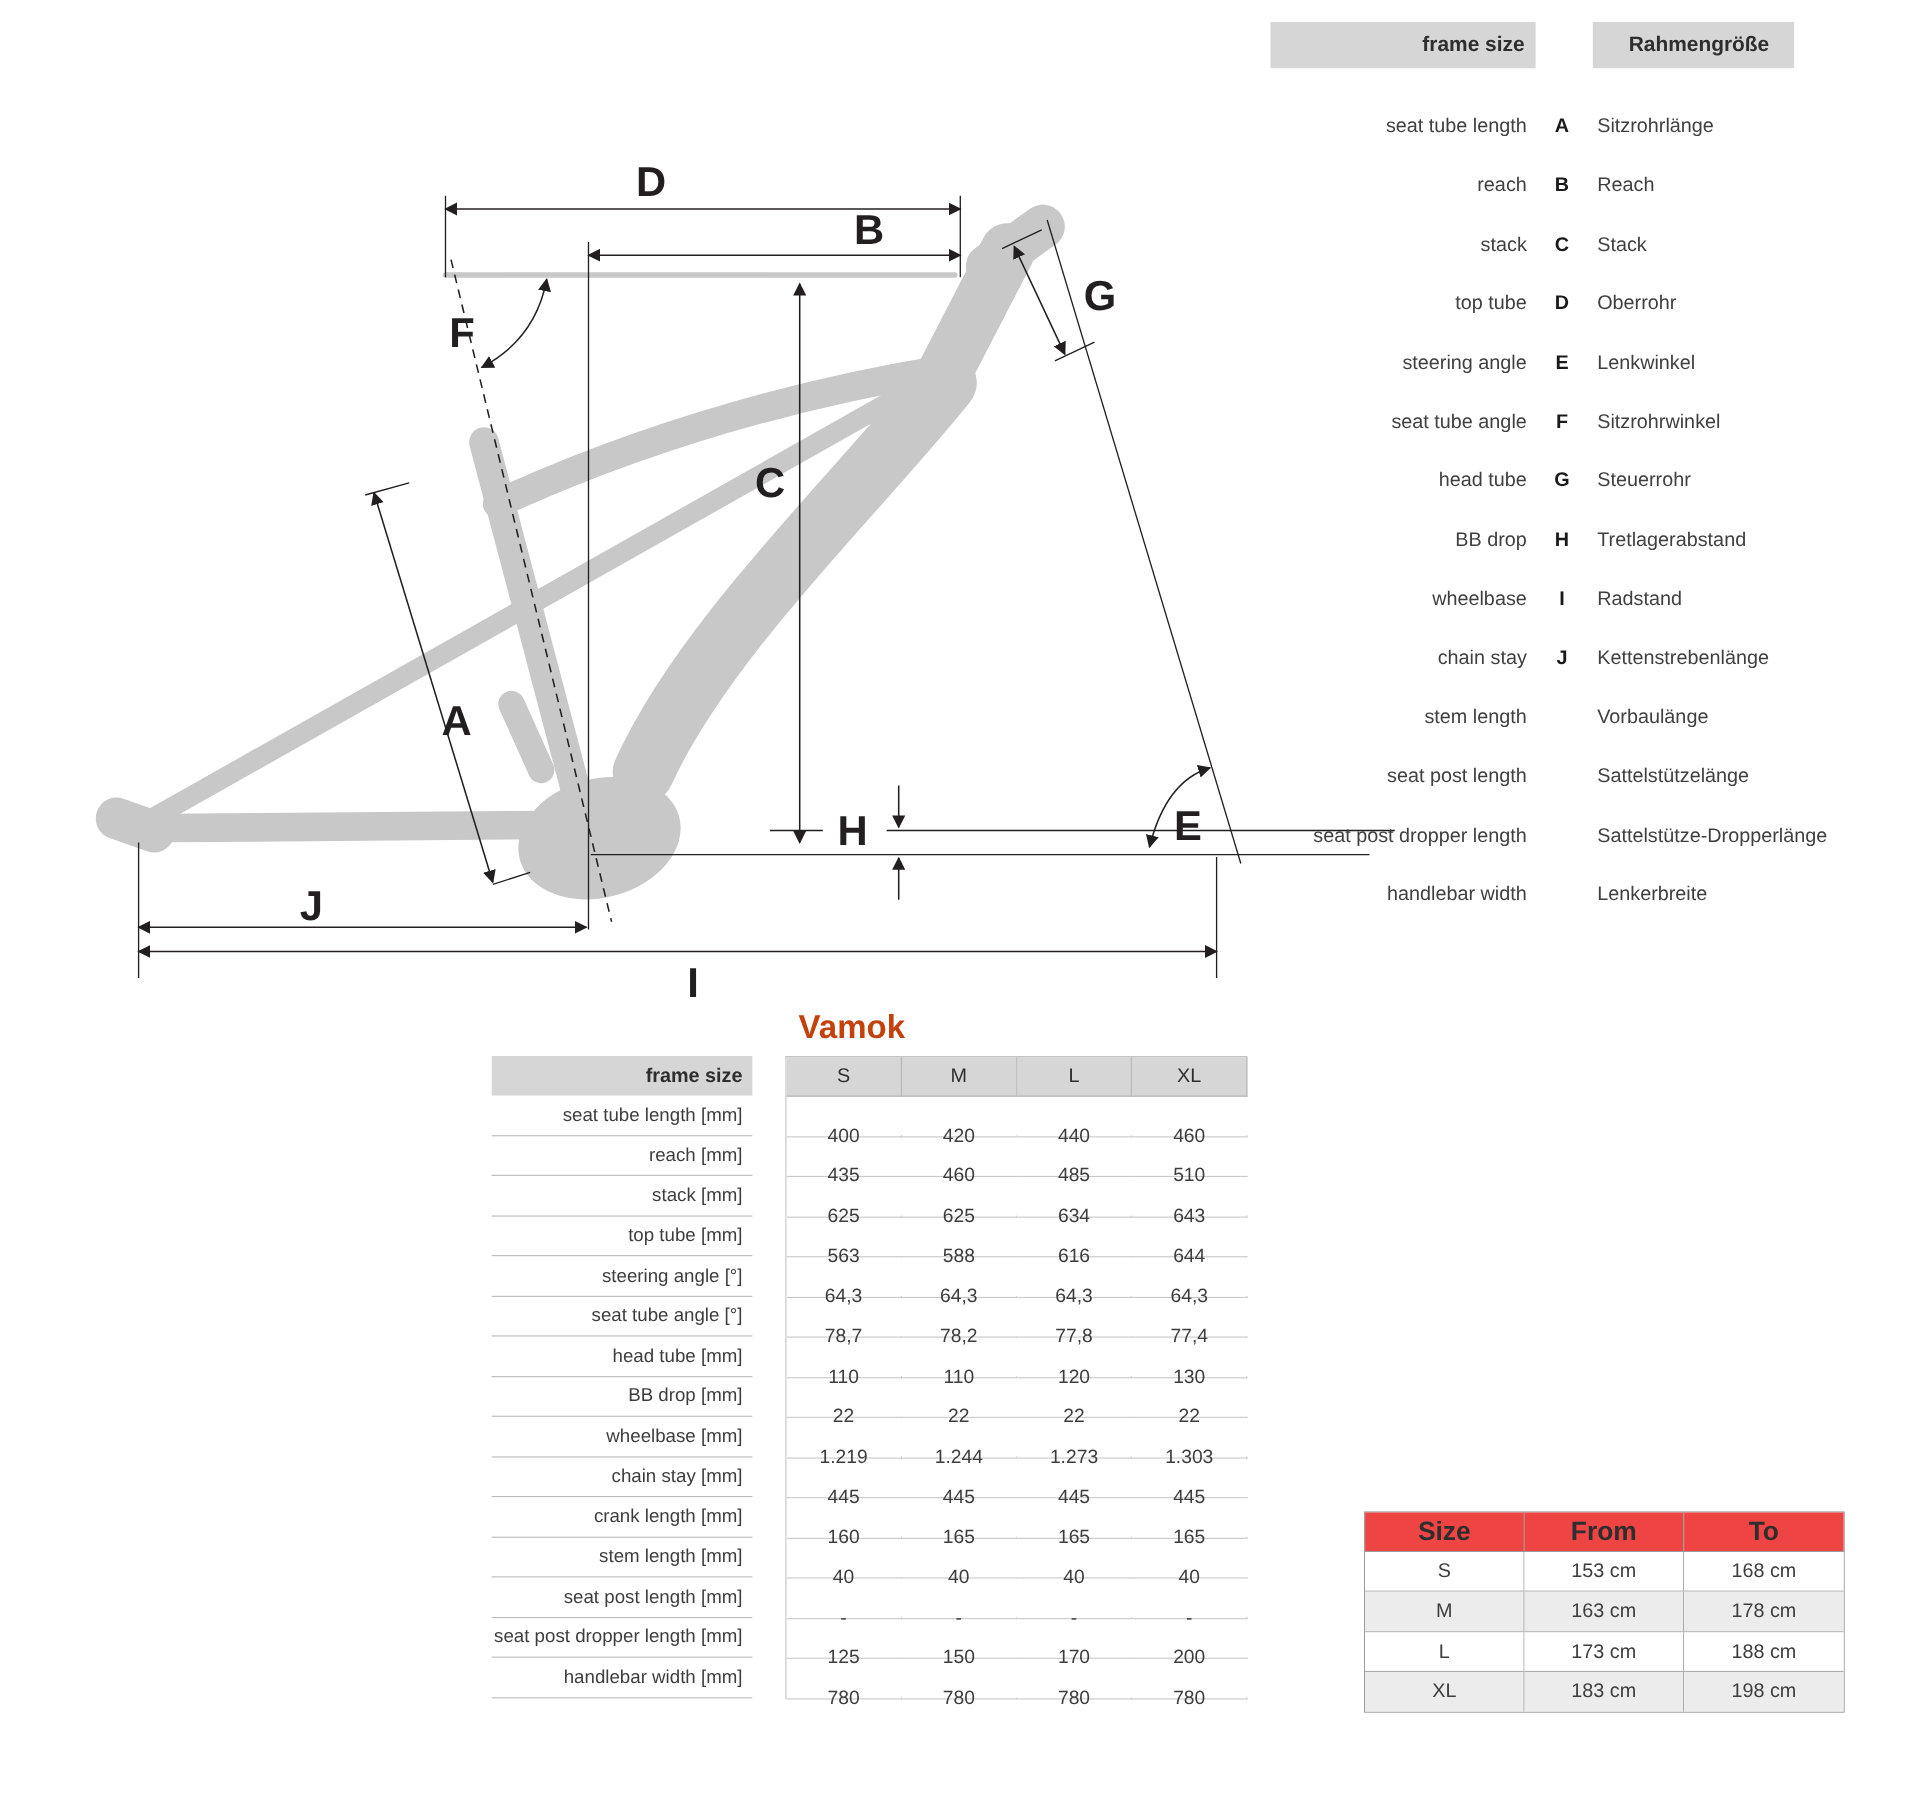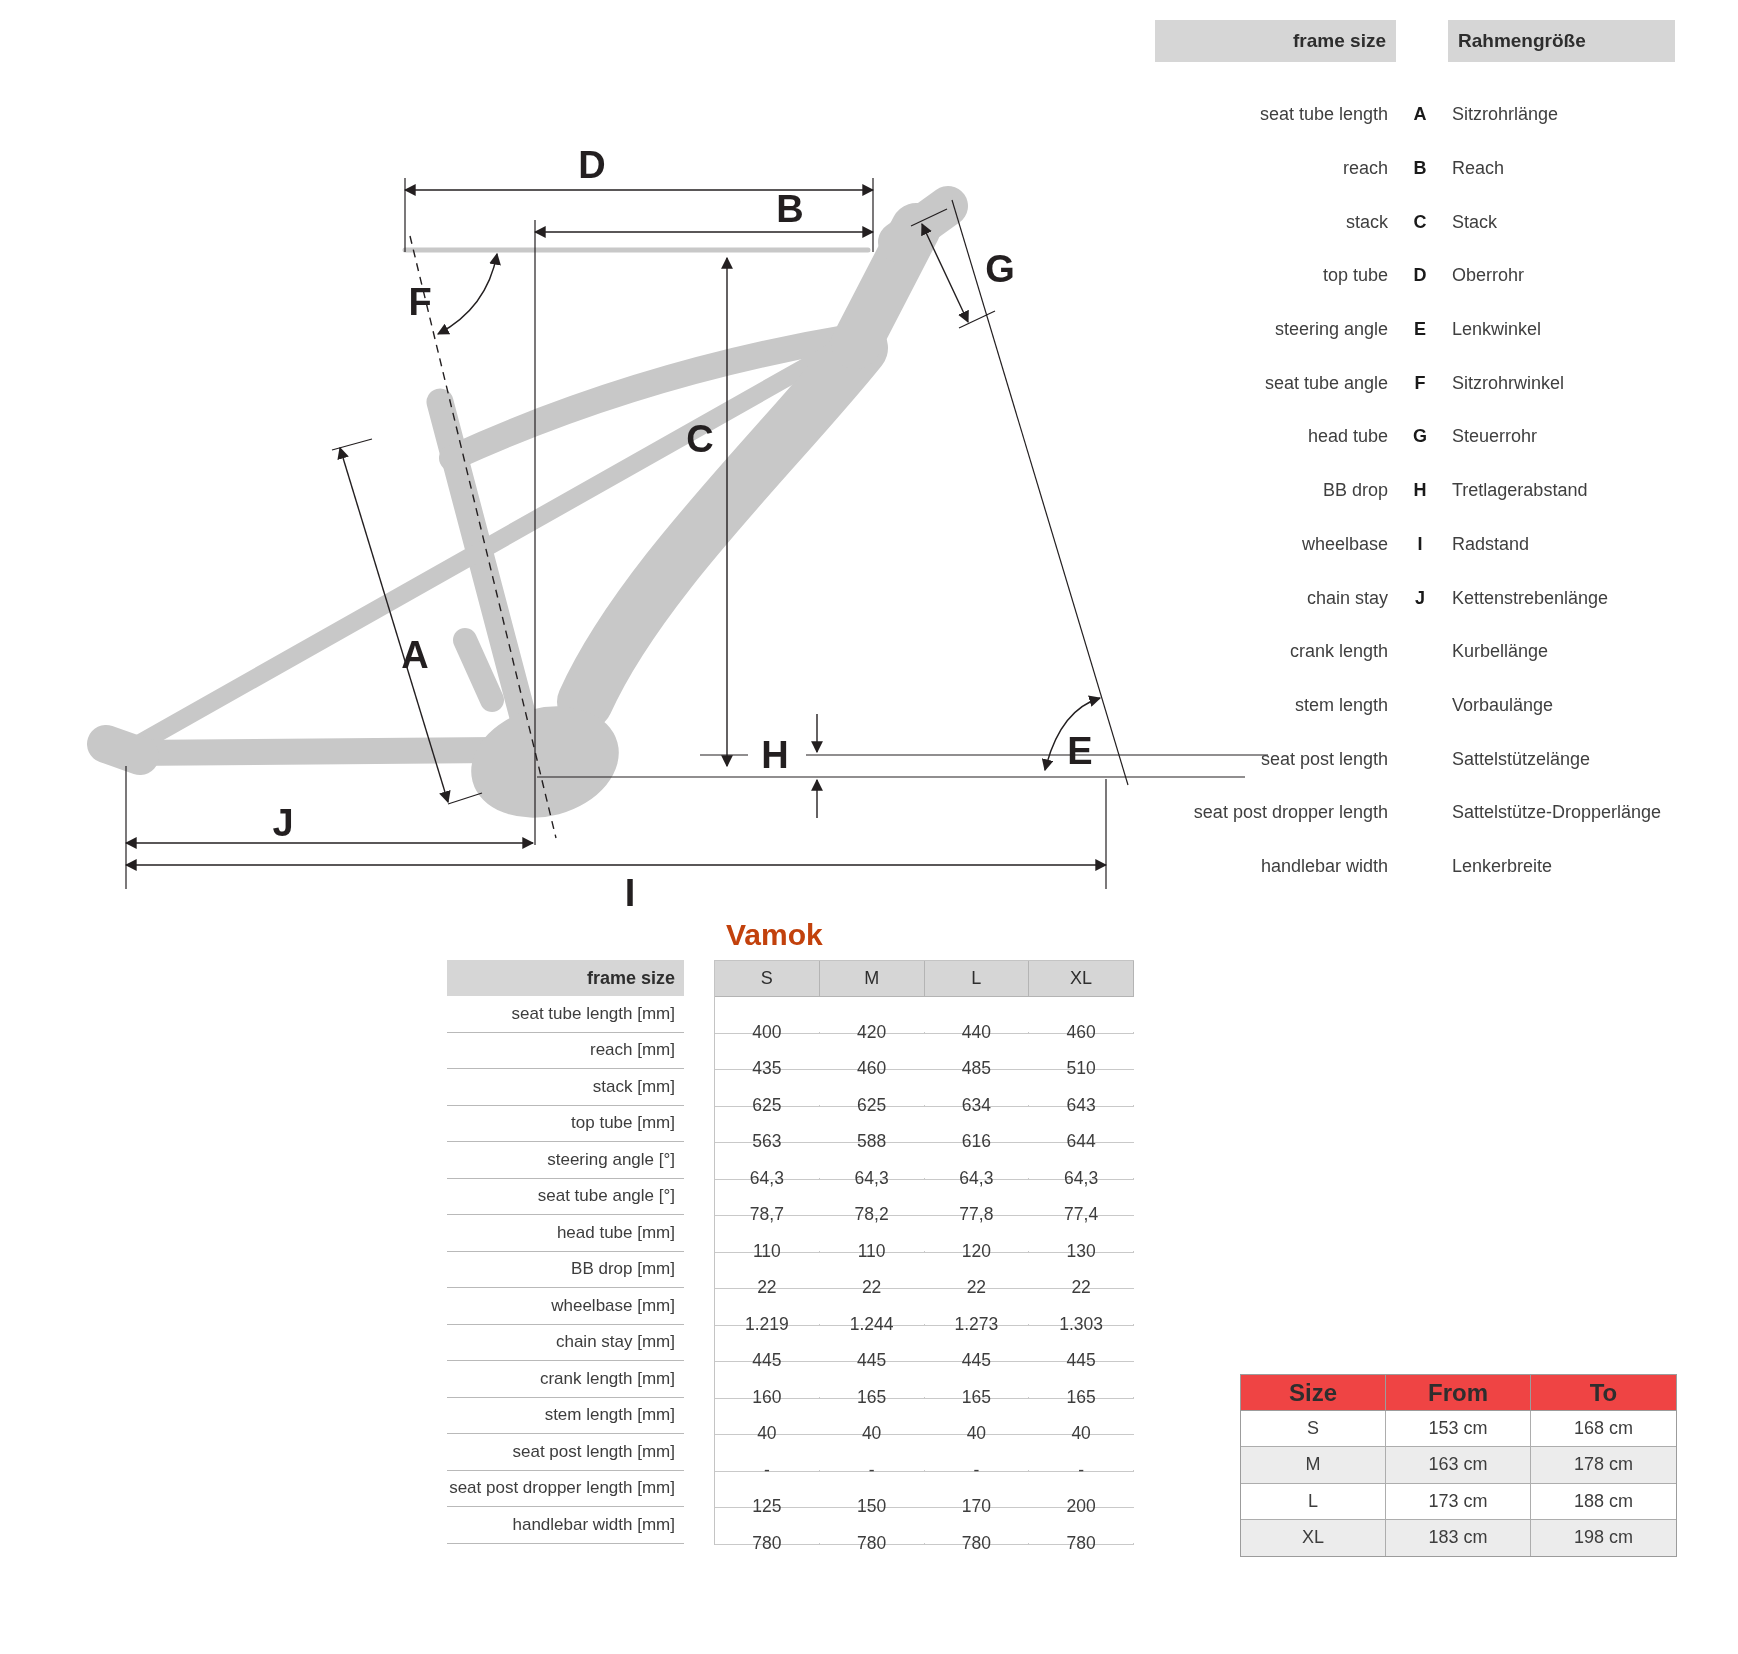--- a/index.html
+++ b/index.html
@@ -14,21 +14,21 @@
   .dashed{stroke:#231f20;stroke-width:1.4;fill:none;stroke-dasharray:8 6;}
   .framepart{stroke:#c8c8c8;fill:none;stroke-linecap:round;}
   .framefill{fill:#c8c8c8;stroke:none;}
   .dlabel{font:700 38px "Liberation Sans",sans-serif;fill:#231f20;text-anchor:middle;}
 
   
   #legend{left:1155px;top:20px;width:540px;}
   .lg-head{position:absolute;top:0;height:42px;background:#d6d6d6;color:#2e2e2e;
            font-size:19px;font-weight:600;line-height:42px;}
   #lg-head-en{left:0;width:241px;text-align:right;padding-right:10px;box-sizing:border-box;}
-  #lg-head-de{left:293px;width:227px;text-align:left;padding-left:10px;box-sizing:border-box;}
+  #lg-head-de{left:293px;width:183px;text-align:center;padding-left:10px;box-sizing:border-box;}
   #legend-rows{position:absolute;top:68px;left:0;width:540px;}
   .lg-row{display:flex;height:53.7px;align-items:center;font-size:18px;}
   .lg-en{width:233px;text-align:right;color:#3f3f3f;}
   .lg-letter{width:64px;text-align:center;font-weight:700;color:#1a1a1a;}
   .lg-de{flex:1;text-align:left;color:#3f3f3f;}
 
   
   #vamok-title{left:726px;top:918px;font-size:30px;font-weight:700;color:#c2410c;}
   #vx-labels{left:447px;top:960px;width:237px;}
   .vx-header{height:36px;background:#d6d6d6;color:#2e2e2e;font-size:18px;font-weight:600;
@@ -195,25 +195,20 @@
       </div>
       <div class="lg-row">
         <span class="lg-en">wheelbase</span>
         <span class="lg-letter">I</span>
         <span class="lg-de">Radstand</span>
       </div>
       <div class="lg-row">
         <span class="lg-en">chain stay</span>
         <span class="lg-letter">J</span>
         <span class="lg-de">Kettenstrebenlänge</span>
-      </div>
-      <div class="lg-row">
-        <span class="lg-en">crank length</span>
-        <span class="lg-letter"></span>
-        <span class="lg-de">Kurbellänge</span>
       </div>
       <div class="lg-row">
         <span class="lg-en">stem length</span>
         <span class="lg-letter"></span>
         <span class="lg-de">Vorbaulänge</span>
       </div>
       <div class="lg-row">
         <span class="lg-en">seat post length</span>
         <span class="lg-letter"></span>
         <span class="lg-de">Sattelstützelänge</span>

